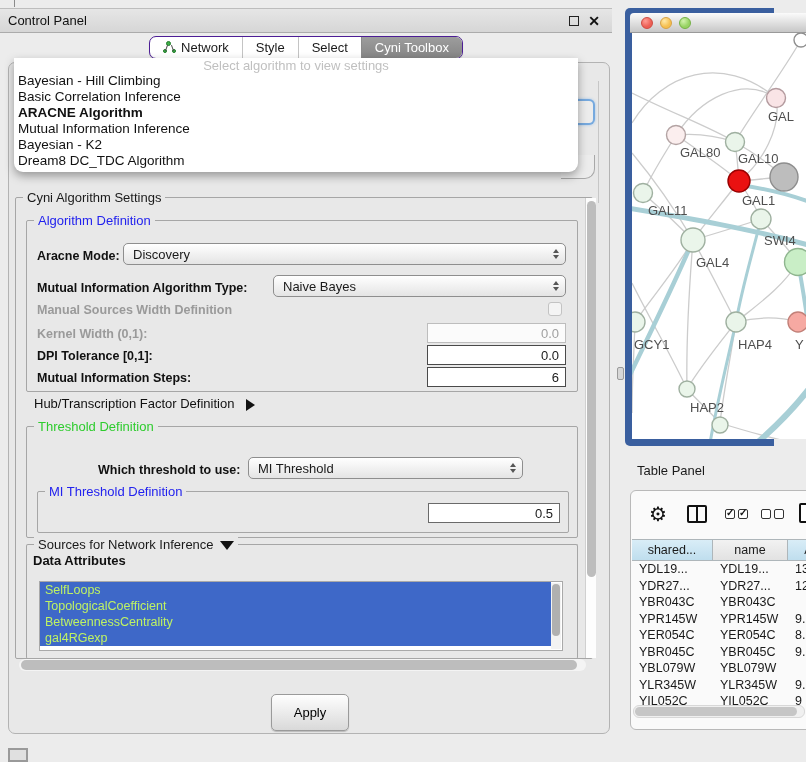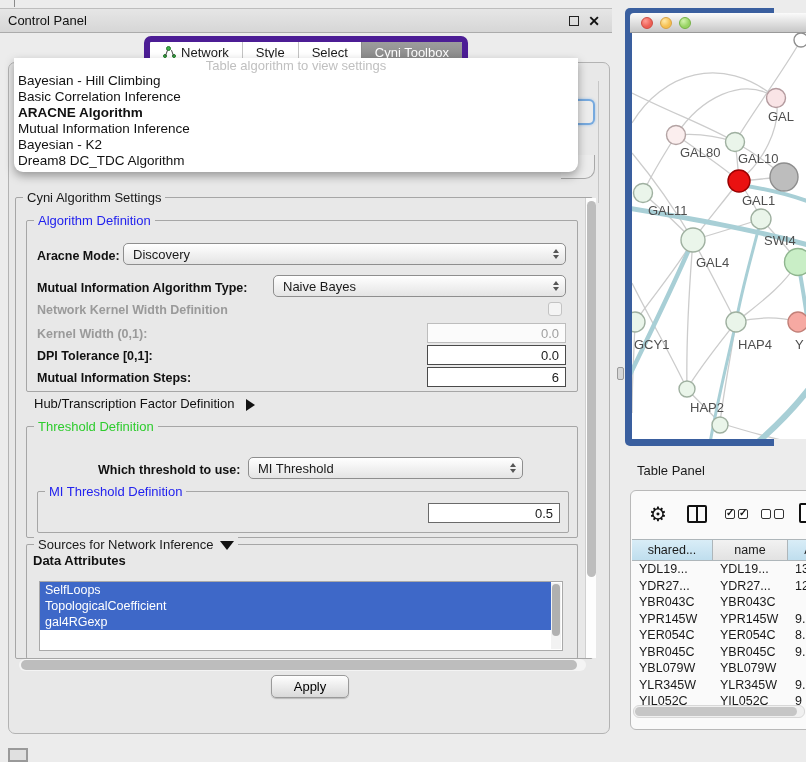--- a/index.html
+++ b/index.html
@@ -11,21 +11,21 @@
   .cp-region { left:0; top:0; width:612px; height:762px; background:#ECECEC; }
   .top-tick { left:14px; top:0; width:1px; height:7px; background:#8a8a8a; }
   .cp-header { left:0; top:8px; width:612px; height:25px; background:linear-gradient(#E6E6E6,#D6D6D6);
                border-top:1px solid #bdbdbd; border-bottom:1px solid #ababab; display:flex; align-items:center; }
   .cp-title { padding-left:8px; font-size:13px; color:#111; }
   .cp-header-icons { margin-left:auto; display:flex; align-items:center; gap:9px; padding-right:12px; }
   .float-btn { width:10px; height:10px; border:1.5px solid #222; background:transparent; }
   .close-btn { font-size:14px; font-weight:bold; color:#111; line-height:10px; }
 
   .seg-bar { display:flex; justify-content:center; width:612px; }
-  .seg { display:inline-flex; border:6px solid #4c1d95; border-radius:7px; overflow:hidden; background:#fff;
+  .seg { display:inline-flex; border:1px solid #4c1d95; border-radius:7px; overflow:hidden; background:#fff;
          box-shadow:0 1px 1px rgba(0,0,0,0.15); }
   .seg-item { padding:3px 13px; font-size:13px; color:#1a1a1a; border-left:1px solid #c4c4c4; display:flex; align-items:center; gap:5px; white-space:nowrap; }
   .seg-item:first-child { border-left:none; }
   .seg-item.selected { background:linear-gradient(#9d9d9d,#858585); color:#fff; border-left-color:#8a8a8a; }
   .top-tabs { left:0; top:36px; }
   .bottom-tabs { left:0; top:644px; }
 
   .net-icon { width:13px; height:13px; display:inline-block; position:relative; }
   .net-icon i { position:absolute; border-radius:50%; background:#3fae49; border:1px solid #217a2a; }
   .net-icon .d1 { width:5px; height:5px; left:3px; top:0; }
@@ -71,32 +71,32 @@
             text-align:right; padding:2px 6px 0 4px; }
   .tfield.disabled { border:1px solid #bdbdbd; background:#fbfbfb; color:#a0a0a0; }
   .cbox { position:absolute; width:14px; height:14px; border:1px solid #c3c3c3; border-radius:3px; background:#f4f4f4; }
 
   .arrow-right { display:inline-block; width:0; height:0; border-top:6px solid transparent; border-bottom:6px solid transparent;
                  border-left:9px solid #111; vertical-align:middle; margin-left:8px; }
   .arrow-down { display:inline-block; width:0; height:0; border-left:7px solid transparent; border-right:7px solid transparent;
                 border-top:9px solid #111; vertical-align:middle; margin-left:6px; }
 
   .attr-list { position:absolute; background:#fff; border:1px solid #a9a9a9; overflow:hidden; }
-  .attr-item { height:16px; line-height:16px; padding-left:5px; font-size:12.5px; color:#ffffff; background:#3e68c8; margin:0 11px 0 0; white-space:nowrap; }
+  .attr-item { height:16px; line-height:16px; padding-left:5px; font-size:12.5px; color:#bef264; background:#3e68c8; margin:0 11px 0 0; white-space:nowrap; }
   .attr-scroll { position:absolute; right:1px; top:1px; width:10px; height:66px; background:#f2f2f2; }
   .attr-thumb { position:absolute; right:1px; top:1px; width:8px; height:52px; background:#b0b0b0; border-radius:4px; }
 
   .vscroll { left:576px; top:135px; width:11px; height:460px; background:#fdfdfd; border-left:1px solid #d0d0d0; }
   .vthumb { position:absolute; left:1px; top:3px; width:9px; height:376px; background:#bdbdbd; border-radius:5px; }
   .hscroll { left:10px; top:596px; width:567px; height:12px; background:#f4f4f4; border-radius:6px; }
   .hthumb { position:absolute; left:2px; top:1px; width:556px; height:10px; background:#bdbdbd; border-radius:5px; }
 
   .apply-row { left:0; top:612px; width:602px; display:flex; justify-content:center; }
-  .apply-btn { padding:3px 22px; font-size:13px; border:1px solid #9a9a9a; border-radius:5px;
-               background:linear-gradient(#fefefe,#d9d9d9); box-shadow:0 1px 1px rgba(0,0,0,0.2); }
+  .apply-btn { padding:10px 22px; font-size:13px; border:1px solid #9a9a9a; border-radius:5px;
+               background:linear-gradient(#fefefe,#d9d9d9); box-shadow:0 1px 1px rgba(0,0,0,0.2);margin-top:19px; }
 
   .bottom-mini-icon { left:8px; top:748px; width:20px; height:14px; border:2px solid #9a9a9a; background:#e0e0e0; }
 
   
   .divider-dot { left:617px; top:367px; width:7px; height:13px; background:#d7d7d7; border:1px solid #9a9a9a; border-radius:2px; }
 
   .net-window { left:625px; top:8px; width:149px; height:438px; background:#3a5f9f; border-radius:5px 0 0 5px; }
   .net-titlebar { position:absolute; left:5px; top:5px; width:176px; height:20px;
                   background:linear-gradient(#fbfbfb,#c7c7c7); border-radius:4px 0 0 0; border-bottom:1px solid #9a9a9a;
                   display:flex; align-items:center; gap:7px; padding-left:11px; }
@@ -191,21 +191,21 @@
 
         <span class="flabel" style="left:10px; top:60px;">Mutual Information Algorithm Type:</span>
         <div class="combo" style="left:246px; top:54px; width:293px;">
           <span class="val">Naive Bayes</span>
           <span class="arrows">
               <span class="tri-up"></span>
               <span class="tri-dn"></span>
             </span>
         </div>
 
-        <span class="flabel dim" style="left:10px; top:82px;">Network Kernel Width Definition</span>
+        <span class="flabel dim" style="left:10px; top:82px;">Manual Sources Width Definition</span>
         <span class="cbox" style="left:521px; top:81px;"></span>
 
         <span class="flabel dim" style="left:10px; top:106px;">Kernel Width (0,1):</span>
         <div class="tfield disabled" style="left:400px; top:102px; width:139px;">0.0</div>
 
         <span class="flabel" style="left:10px; top:128px;">DPI Tolerance [0,1]:</span>
         <div class="tfield" style="left:400px; top:124px; width:139px;">0.0</div>
 
         <span class="flabel" style="left:10px; top:150px;">Mutual Information Steps:</span>
         <div class="tfield" style="left:400px; top:146px; width:139px;">6</div>
@@ -236,20 +236,21 @@
 
       <div class="fieldset" style="left:10px; top:346px; width:552px; height:115px; border-bottom:none;">
         <span class="legend">
           <span>Sources for Network Inference</span><span class="arrow-down"></span>
         </span>
         <span class="flabel" style="left:6px; top:8px; font-size:13px;">Data Attributes</span>
 
         <div class="attr-list" style="left:12px; top:36px; width:524px; height:70px;">
           <div class="attr-item">SelfLoops</div>
           <div class="attr-item">TopologicalCoefficient</div>
+          <div class="attr-item">BetweennessCentrality</div>
           <div class="attr-item">gal4RGexp</div>
           <div class="attr-scroll">
               <div class="attr-thumb"></div>
             </div>
         </div>
       </div>
     </div>
 
     <div class="abs vscroll">
         <div class="vthumb"></div>
@@ -258,21 +259,21 @@
         <div class="hthumb"></div>
       </div>
 
     <div class="abs apply-row">
       <button class="apply-btn">Apply</button>
     </div>
 
   </div>
 
   <div class="abs dropdown">
-    <div class="dd-placeholder">Table algorithm to view settings</div>
+    <div class="dd-placeholder">Select algorithm to view settings</div>
     <div class="dd-item">Bayesian - Hill Climbing</div>
     <div class="dd-item">Basic Correlation Inference</div>
     <div class="dd-item bold">ARACNE Algorithm</div>
     <div class="dd-item">Mutual Information Inference</div>
     <div class="dd-item">Bayesian - K2</div>
     <div class="dd-item">Dream8 DC_TDC Algorithm</div>
   </div>
 
   <div class="abs bottom-mini-icon"></div>
 </div>

